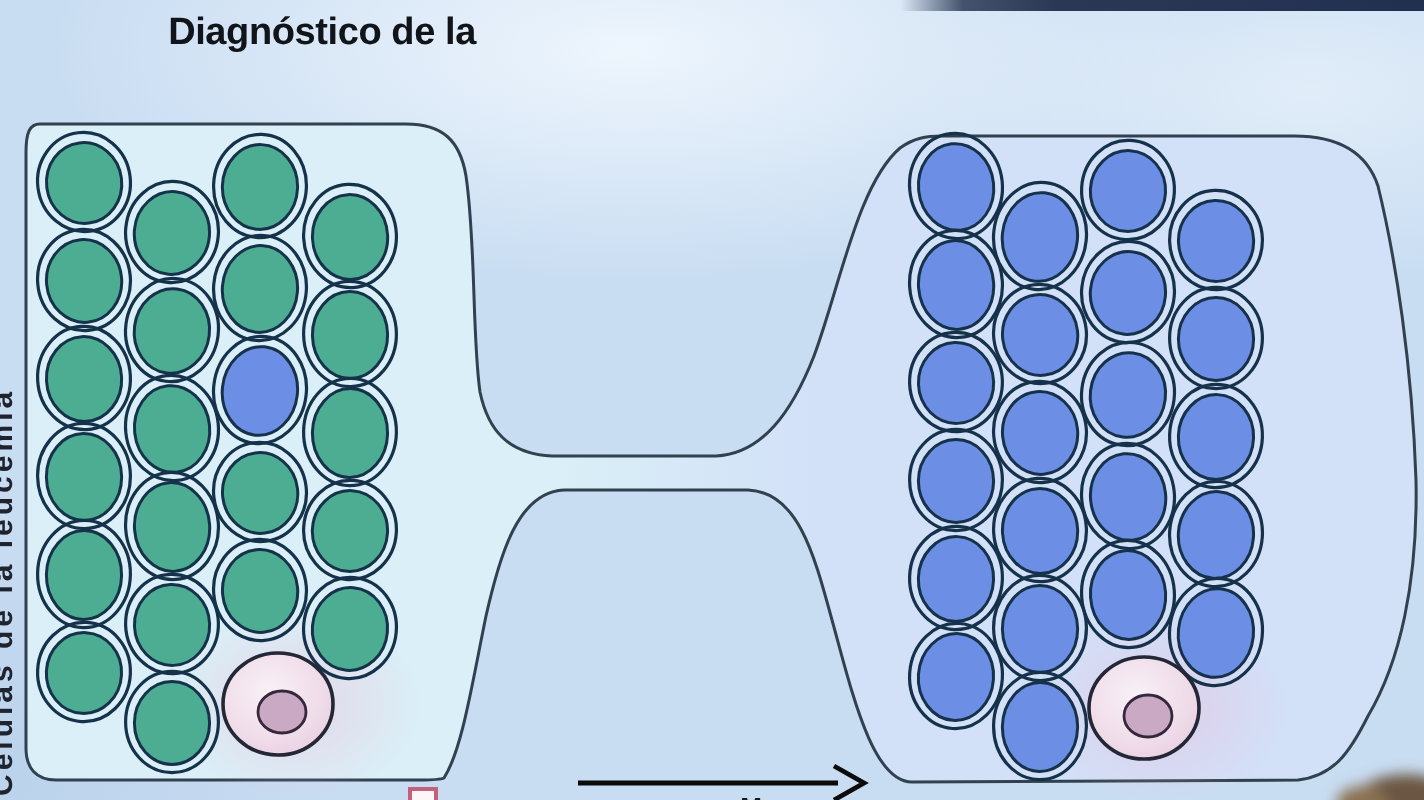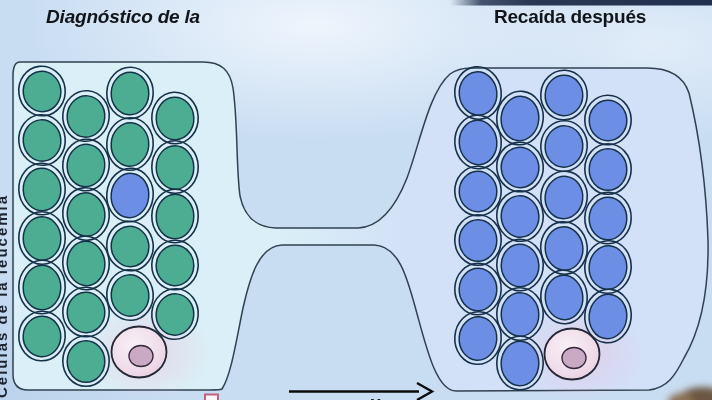--- a/index.html
+++ b/index.html
@@ -6,21 +6,21 @@
   #stage{
     position:relative; width:712px; height:400px; overflow:hidden;
     background:#C9DDF2;
     font-family:"Liberation Sans", sans-serif;
   }
   #scene{position:absolute;left:0;top:0;}
   .title{
     position:absolute; font-weight:700; color:#111418;
     font-size:19px; line-height:21px; letter-spacing:-0.2px;
   }
-  #title-left{left:8px; top:6px; text-align:center; width:230px;font-style:italic;}
+  #title-left{left:8px; top:6px; text-align:right; width:230px;}
   #title-right{left:430px; top:6px; width:280px; text-align:center;}
   #side-label{
     position:absolute; left:-7px; top:398px;
     transform:rotate(-90deg); transform-origin:0 0;
     white-space:nowrap; font-size:15px; font-weight:600;
     letter-spacing:2px; color:#1e232e;
   }
   #timeline-label{
     position:absolute; left:330px; top:396px; width:120px;
     text-align:center; font-size:13px; font-weight:700; color:#1a1a1a;
@@ -289,17 +289,16 @@
       <path id="arrow-head" d="M 417,383 L 432,391.5 L 417,400" fill="none" stroke-width="2.4" stroke="#0B0B0B"></path>
     </g>
 
     <rect id="legend-swatch" x="205" y="394.5" width="13" height="10" fill="#FDF6F8" stroke-width="2" stroke="#C2607E"></rect>
   </svg>
 
   <div id="title-left" class="title">
     <div>Diagnóstico de la</div>
   </div>
   <div id="title-right" class="title">
-    <div>Recaída después</div>
   </div>
   <div id="side-label">Células de la leucemia</div>
   <div id="timeline-label">Meses</div>
 </div>
 
 </body></html>

